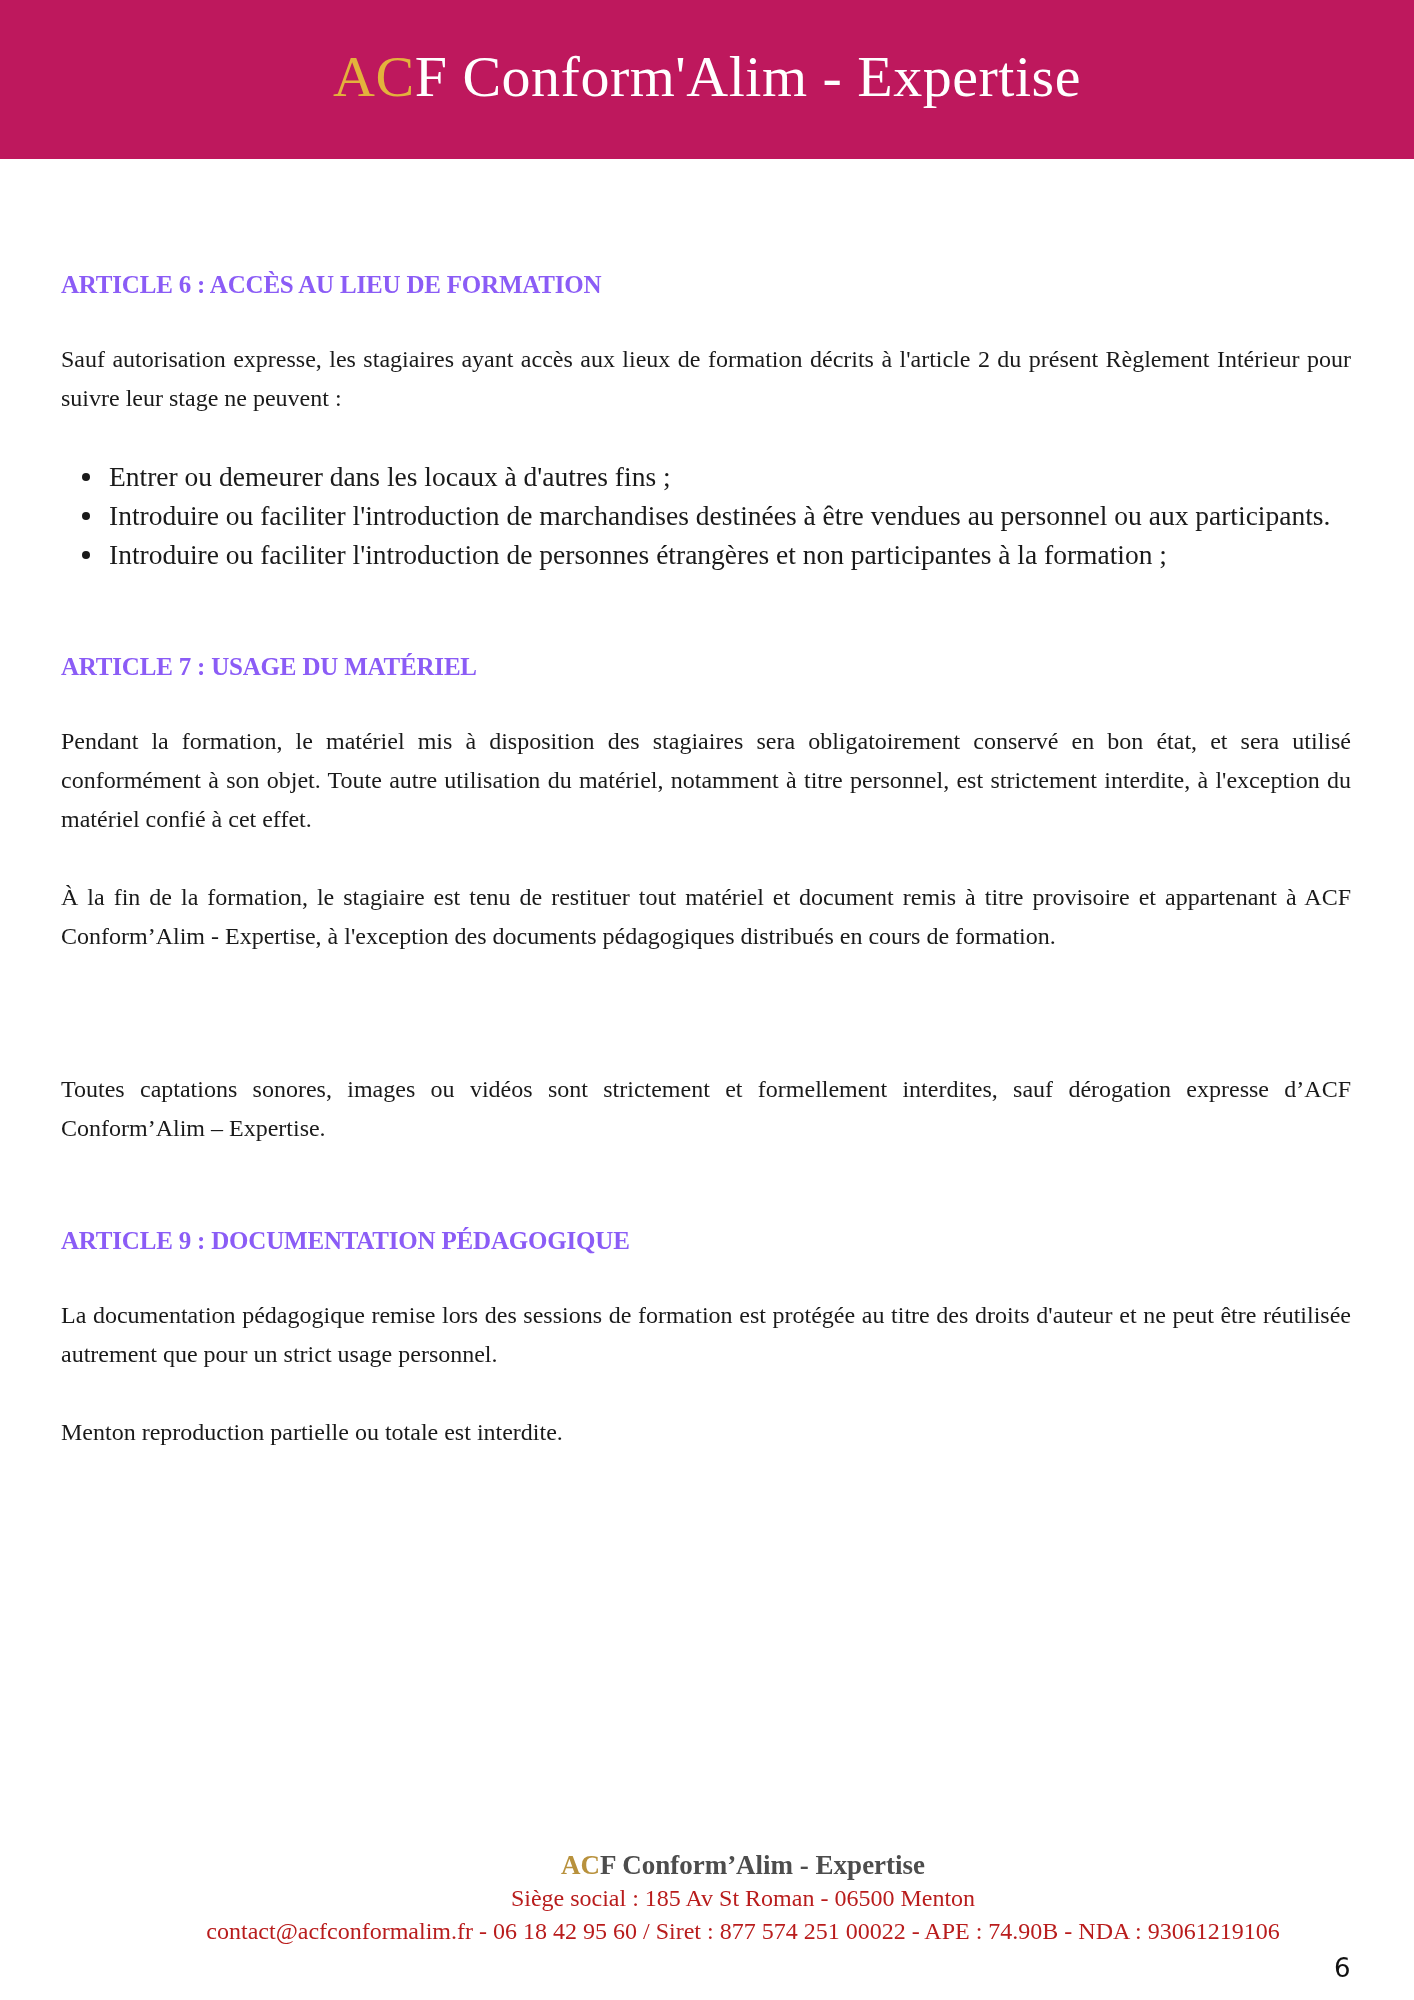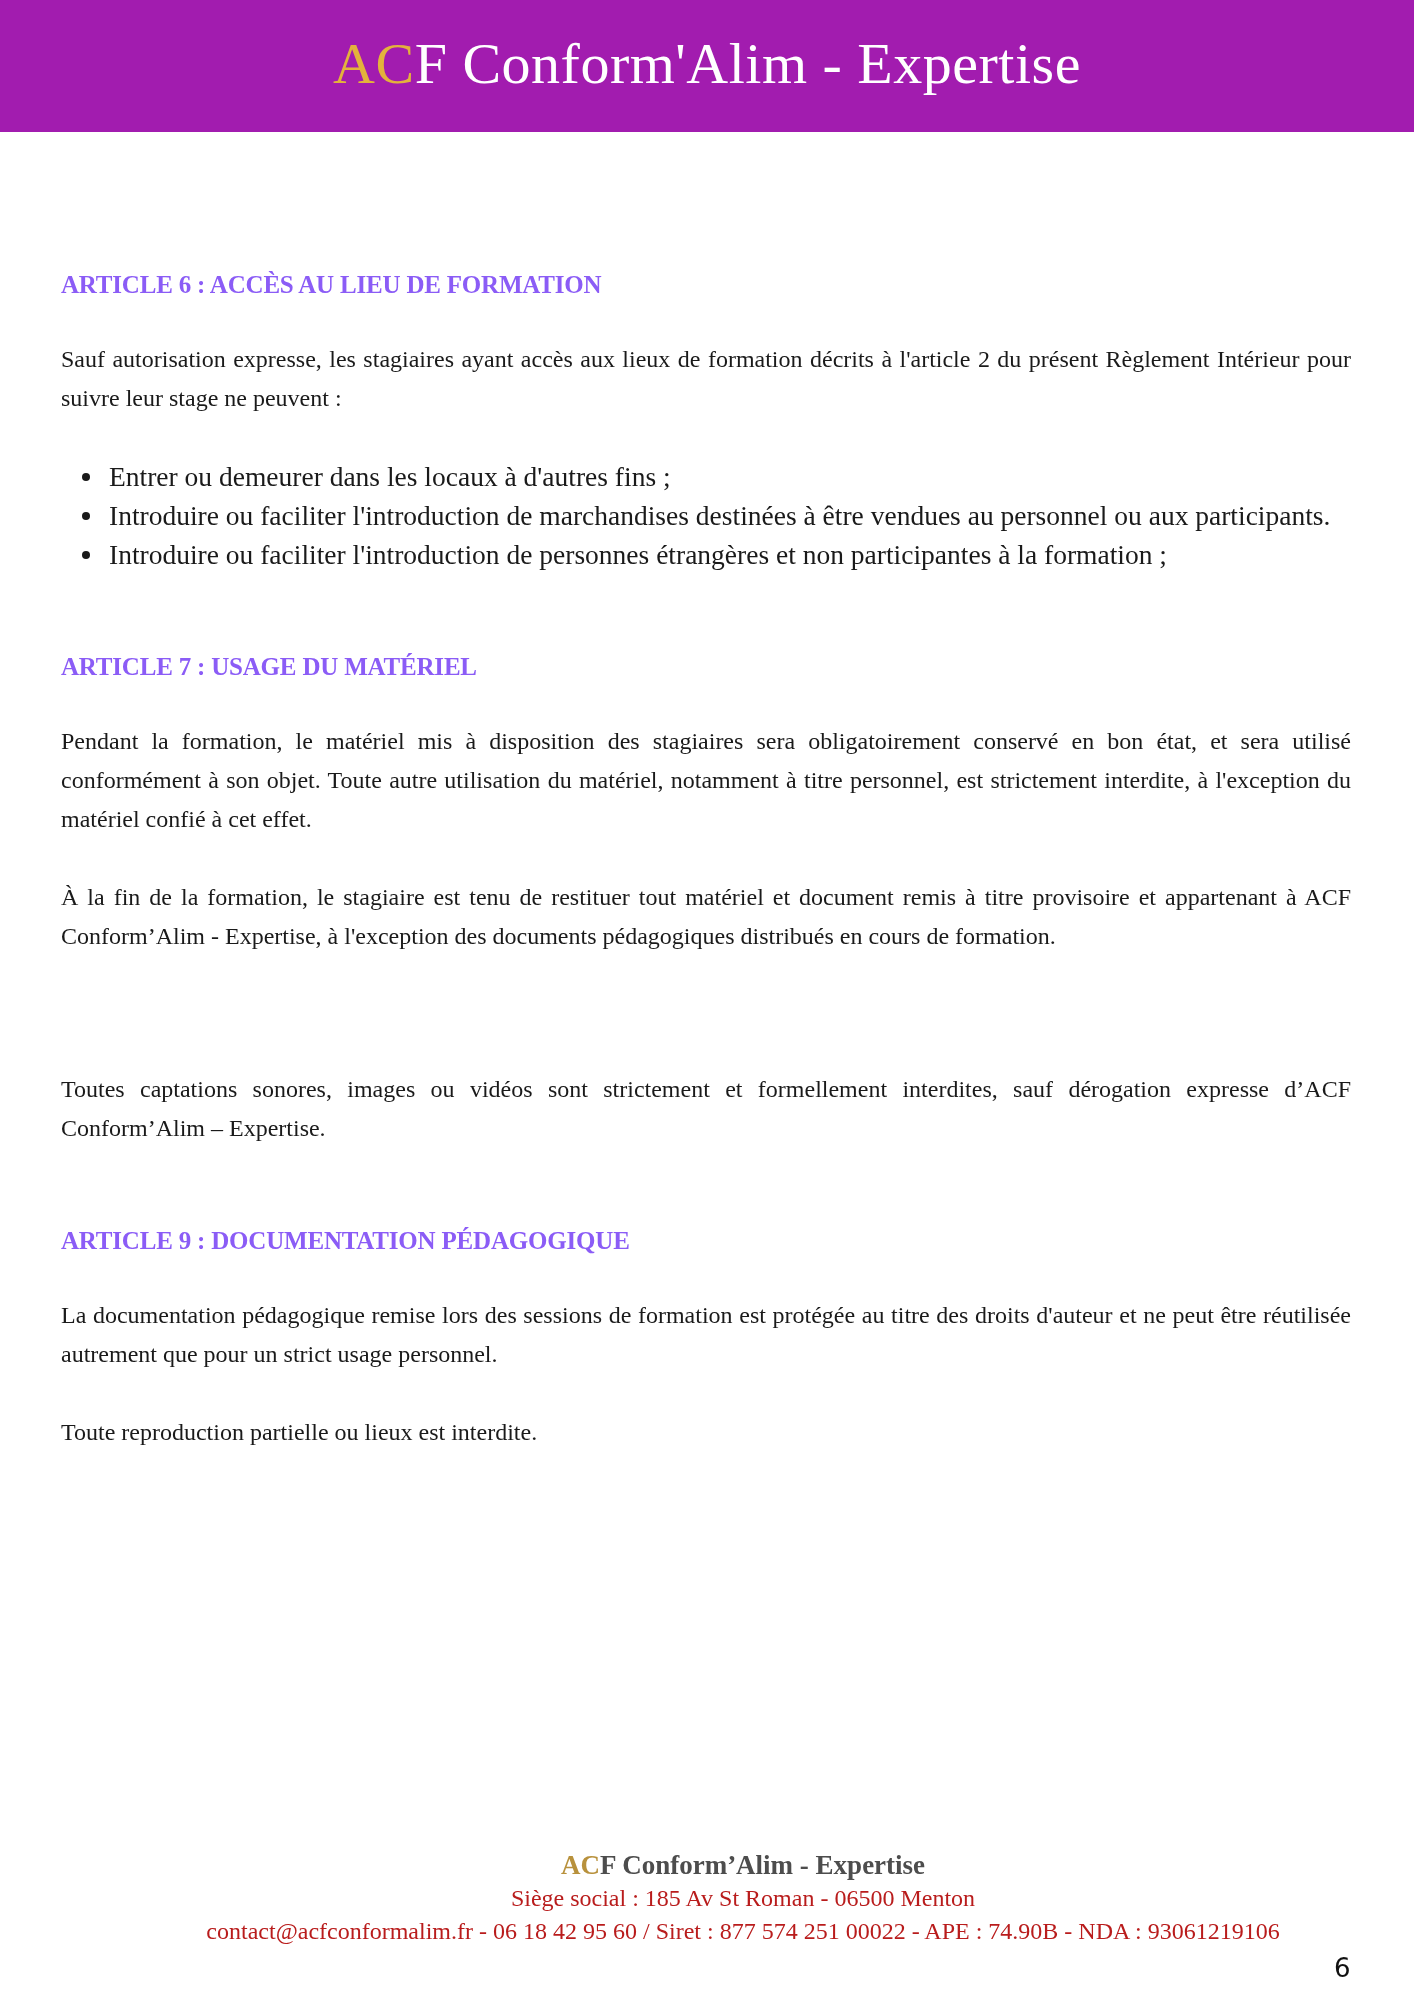--- a/index.html
+++ b/index.html
@@ -12,22 +12,22 @@
       height: 2000px;
       position: relative;
       overflow: hidden;
       font-family: "DejaVu Serif", "Liberation Serif", serif;
       color: #1a1a1a;
     }
     .header-band {
       position: absolute;
       left: 0; top: 0;
       width: 1414px;
-      height: 132px;
-      background: #a21caf;
+      height: 159px;
+      background: #be185d;
       display: flex;
       align-items: center;
       justify-content: center;
     }
     .header-title {
       font-family: "Liberation Serif", "DejaVu Serif", serif;
       font-size: 58px;
       color: #ffffff;
       letter-spacing: 0.5px;
       margin-top: -6px;
@@ -154,21 +154,21 @@
     <p class="body-text">Toutes captations sonores, images ou vidéos sont strictement et formellement interdites, sauf dérogation expresse d’ACF Conform’Alim – Expertise.</p>
   </section>
 
   <div class="gap-section"></div>
 
   <section>
     <h2 class="article-heading">ARTICLE 9 : DOCUMENTATION PÉDAGOGIQUE</h2>
     <div class="gap-heading-para"></div>
     <p class="body-text">La documentation pédagogique remise lors des sessions de formation est protégée au titre des droits d'auteur et ne peut être réutilisée autrement que pour un strict usage personnel.</p>
     <div class="gap-para"></div>
-    <p class="body-text">Toute reproduction partielle ou lieux est interdite.</p>
+    <p class="body-text">Menton reproduction partielle ou totale est interdite.</p>
   </section>
 </div>
 
 <div class="footer">
   <div class="footer-brand"><span class="accent-footer">AC</span><span>F Conform’Alim - Expertise</span></div>
   <div class="footer-line">Siège social : 185 Av St Roman - 06500 Menton</div>
   <div class="footer-line">contact@acfconformalim.fr - 06 18 42 95 60 / Siret : 877 574 251 00022 - APE : 74.90B - NDA : 93061219106</div>
 </div>
 
 <div class="page-number">6</div>

